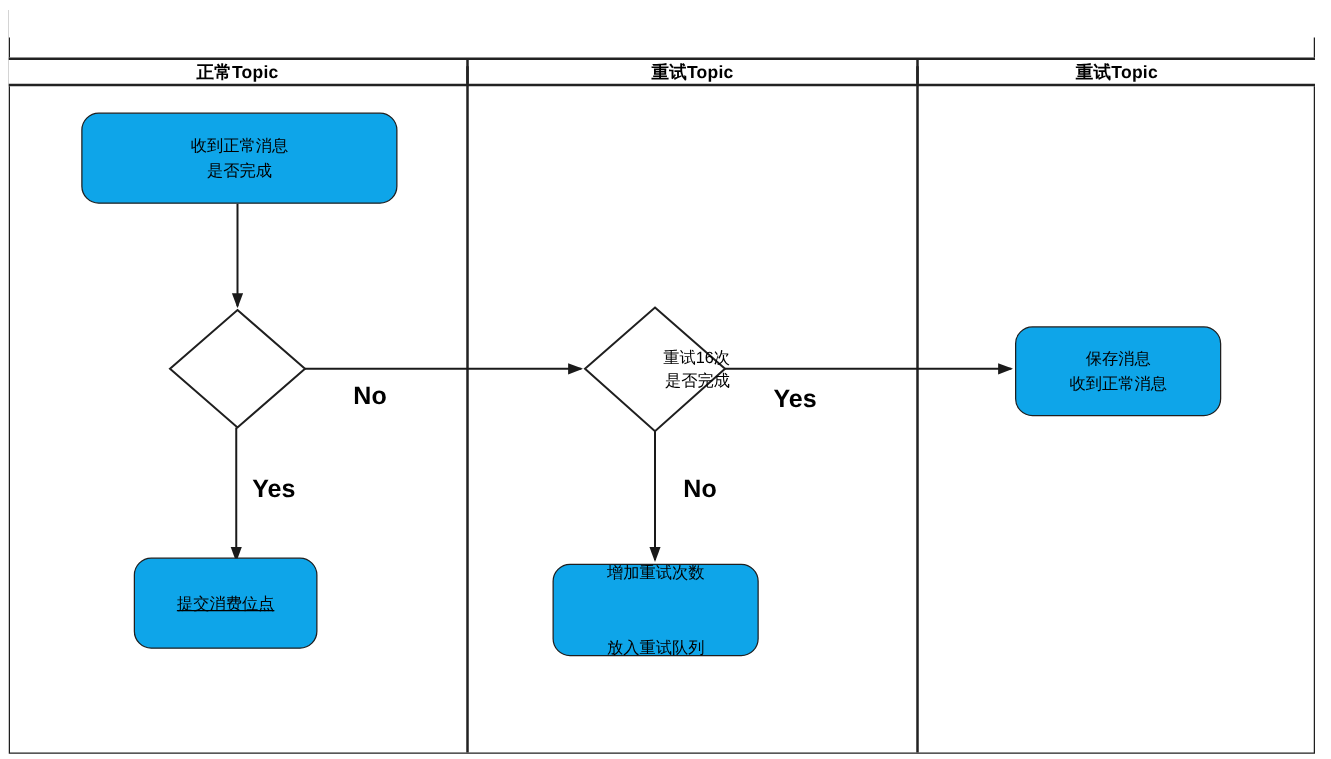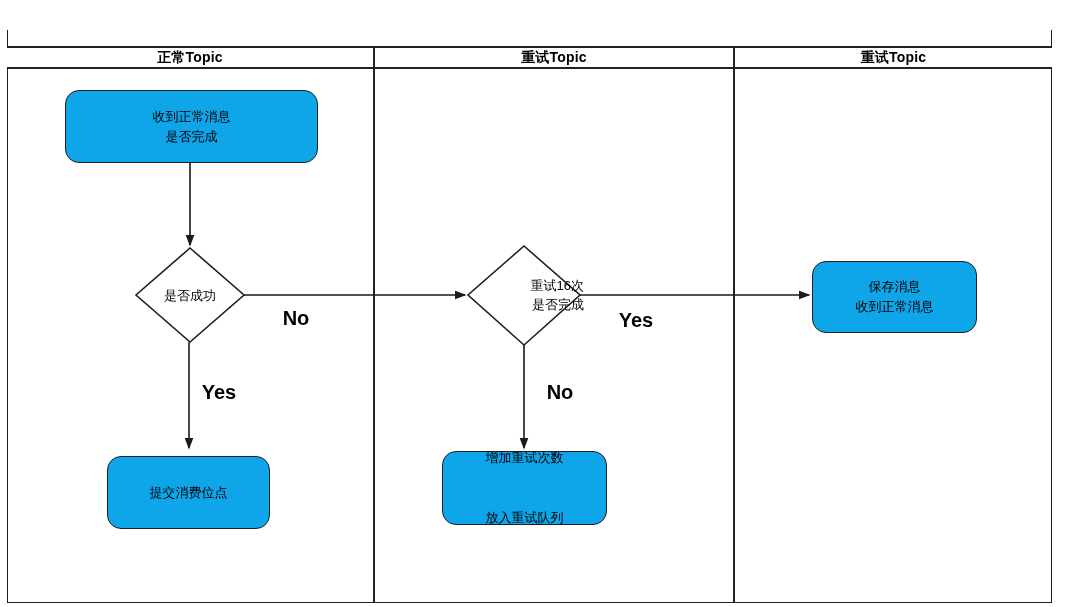--- a/index.html
+++ b/index.html
@@ -78,21 +78,21 @@
     display: flex;
     flex-direction: column;
     align-items: center;
     justify-content: center;
     text-align: center;
     font-size: 13px;
     line-height: 20px;
     z-index: 3;
   }
   .node-receive   { left: 65px;  top: 90px;  width: 253px; height: 73px; }
-  .node-commit    { left: 107px; top: 456px; width: 163px; height: 73px; }
+  .node-commit    { left: 107px; top: 446px; width: 147px; height: 73px; text-decoration: underline; }
   .node-enqueue   { left: 442px; top: 451px; width: 165px; height: 74px; gap: 40px; }
   .node-deadsave  { left: 812px; top: 261px; width: 165px; height: 72px; }
 
   .decision-label {
     position: absolute;
     display: flex;
     flex-direction: column;
     align-items: center;
     justify-content: center;
     text-align: center;
@@ -159,23 +159,20 @@
     <line x1="244" y1="295" x2="465" y2="295" stroke="#1a1a1a" stroke-width="1.6" marker-end="url(#arrow)"></line>
     <line x1="524" y1="345" x2="524" y2="448" stroke="#1a1a1a" stroke-width="1.6" marker-end="url(#arrow)"></line>
     <line x1="580" y1="295" x2="809" y2="295" stroke="#1a1a1a" stroke-width="1.6" marker-end="url(#arrow)"></line>
   </svg>
 
   <div class="node node-receive">
     <div>收到正常消息</div>
     <div>是否完成</div>
   </div>
 
-  <div class="decision-label d1">
-    <div>是否成功</div>
-  </div>
 
   <div class="node node-commit">
     <div>提交消费位点</div>
   </div>
 
   <div class="decision-label d2">
     <div>重试16次</div>
     <div>是否完成</div>
   </div>
 

